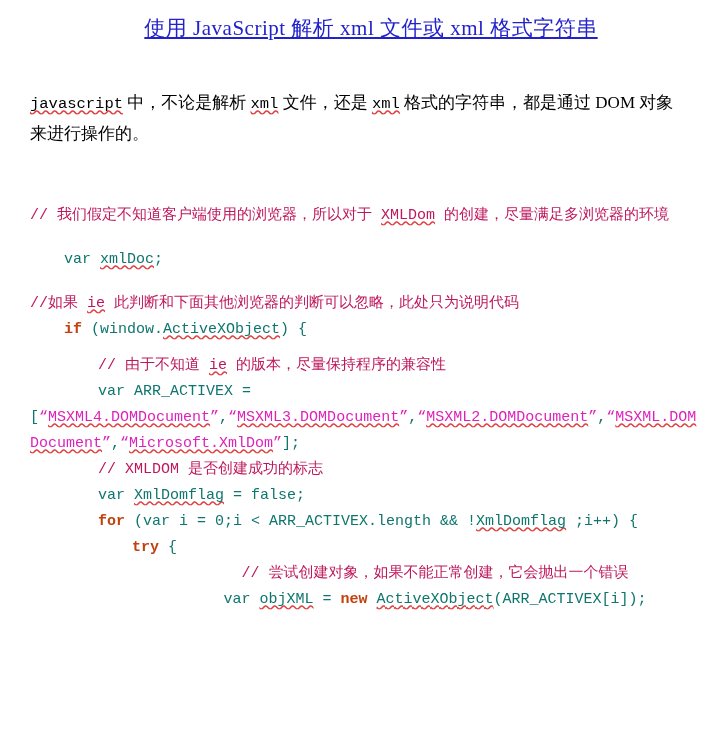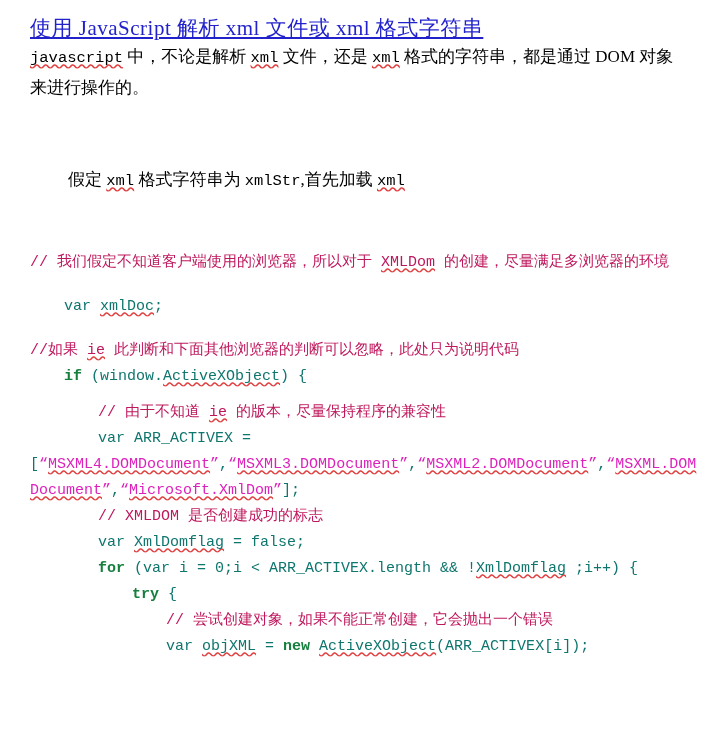--- a/index.html
+++ b/index.html
@@ -22,29 +22,31 @@
     box-sizing: border-box;
   }
   .doc-title {
     font-family: "Liberation Serif", serif;
     font-size: 21px;
     color: #2222cc;
     text-decoration: underline;
     font-weight: normal;
     margin: 14px 0 0 30px;
     letter-spacing: 0.5px;
+    text-align: center;
   }
   .para {
     font-family: "Liberation Serif", serif;
     font-size: 17px;
     line-height: 30px;
     margin: 0 30px;
     color: #000;
   }
   .p-intro {
+    margin-top: 46px;
     margin-left: 30px;
     margin-right: 28px;
   }
   .mono {
     font-family: "Liberation Mono", monospace;
     font-size: 15.5px;
   }
   .spell {
     text-decoration: underline;
     text-decoration-style: wavy;
@@ -62,41 +64,38 @@
     font-family: "Liberation Mono", monospace;
     font-size: 15px;
     line-height: 26px;
     white-space: pre-wrap;
     word-break: break-word;
   }
   .code-line {
     white-space: pre-wrap;
   }
   .cmt { color: #be185d; }
-  .kw  { color: #15803d; font-weight: bold; }
+  .kw  { color: #c2410c; font-weight: bold; }
   .str { color: #dd22bb; }
   .plain { color: #0f766e; }
   .ind1 { padding-left: 0px; }
   .ind2 { padding-left: 34px; }
   .ind3 { padding-left: 68px; font-family: Liberation Mono, monospace; }
   .ind4 { padding-left: 102px; }
-  .ind5 { padding-left: 136px; }
+  .ind5 { padding-left: 136px; text-align: center; }
   .gap-sm { height: 10px; }
   .gap-md { height: 18px; }
 </style>
 </head>
 <body>
 
 <div class="page">
 
   <h1 class="doc-title">使用 JavaScript 解析 xml 文件或 xml 格式字符串</h1>
 
   <div class="para p-intro">
     <span class="mono spell">javascript</span><span> 中，不论是解析 </span><span class="mono spell">xml</span><span> 文件，还是 </span><span class="mono spell">xml</span><span> 格式的字符串，都是通过 DOM 对象来进行操作的。</span>
   </div>
 
-  <div class="para p-assume">
-    <span>假定 </span><span class="mono spell">xml</span><span> 格式字符串为 </span><span class="mono">xmlStr</span><span>,首先加载 </span><span class="mono spell">xml</span>
-  </div>
 
   <div class="code-block" id="code-block"><div class="gap-md"></div><div class="code-line ind1"><span class="cmt">// 我们假定不知道客户端使用的浏览器，所以对于 </span><span class="cmt spell">XMLDom</span><span class="cmt"> 的创建，尽量满足多浏览器的环境</span></div><div class="gap-md"></div><div class="code-line ind2"><span class="plain">var </span><span class="plain spell">xmlDoc</span><span class="plain">;</span></div><div class="gap-md"></div><div class="code-line ind1"><span class="cmt">//如果 </span><span class="cmt spell">ie</span><span class="cmt"> 此判断和下面其他浏览器的判断可以忽略，此处只为说明代码</span></div><div class="code-line ind2"><span class="kw">if</span><span class="plain"> (window.</span><span class="plain spell">ActiveXObject</span><span class="plain">) {</span></div><div class="gap-sm"></div><div class="code-line ind3"><span class="cmt">// 由于不知道 </span><span class="cmt spell">ie</span><span class="cmt"> 的版本，尽量保持程序的兼容性</span></div><div class="code-line ind3"><span class="plain">var ARR_ACTIVEX =</span></div><div class="code-line ind0"><span class="plain">[</span><span class="str">“</span><span class="str spell">MSXML4.DOMDocument</span><span class="str">”</span><span class="plain">,</span><span class="str">“</span><span class="str spell">MSXML3.DOMDocument</span><span class="str">”</span><span class="plain">,</span><span class="str">“</span><span class="str spell">MSXML2.DOMDocument</span><span class="str">”</span><span class="plain">,</span><span class="str">“</span><span class="str spell">MSXML.DOMDocument</span><span class="str">”</span><span class="plain">,</span><span class="str">“</span><span class="str spell">Microsoft.XmlDom</span><span class="str">”</span><span class="plain">];</span></div><div class="code-line ind3"><span class="cmt">// XMLDOM 是否创建成功的标志</span></div><div class="code-line ind3"><span class="plain">var </span><span class="plain spell">XmlDomflag</span><span class="plain"> = false;</span></div><div class="code-line ind3"><span class="kw">for</span><span class="plain"> (var i = 0;i &lt; ARR_ACTIVEX.length &amp;&amp; !</span><span class="plain spell">XmlDomflag</span><span class="plain"> ;i++) {</span></div><div class="code-line ind4"><span class="kw">try</span><span class="plain"> {</span></div><div class="code-line ind5"><span class="cmt">// 尝试创建对象，如果不能正常创建，它会抛出一个错误</span></div><div class="code-line ind5"><span class="plain">var </span><span class="plain spell">objXML</span><span class="plain"> = </span><span class="kw">new</span><span class="plain"> </span><span class="plain spell">ActiveXObject</span><span class="plain">(ARR_ACTIVEX[i]);</span></div></div>
 
 </div>
 
 </body></html>

